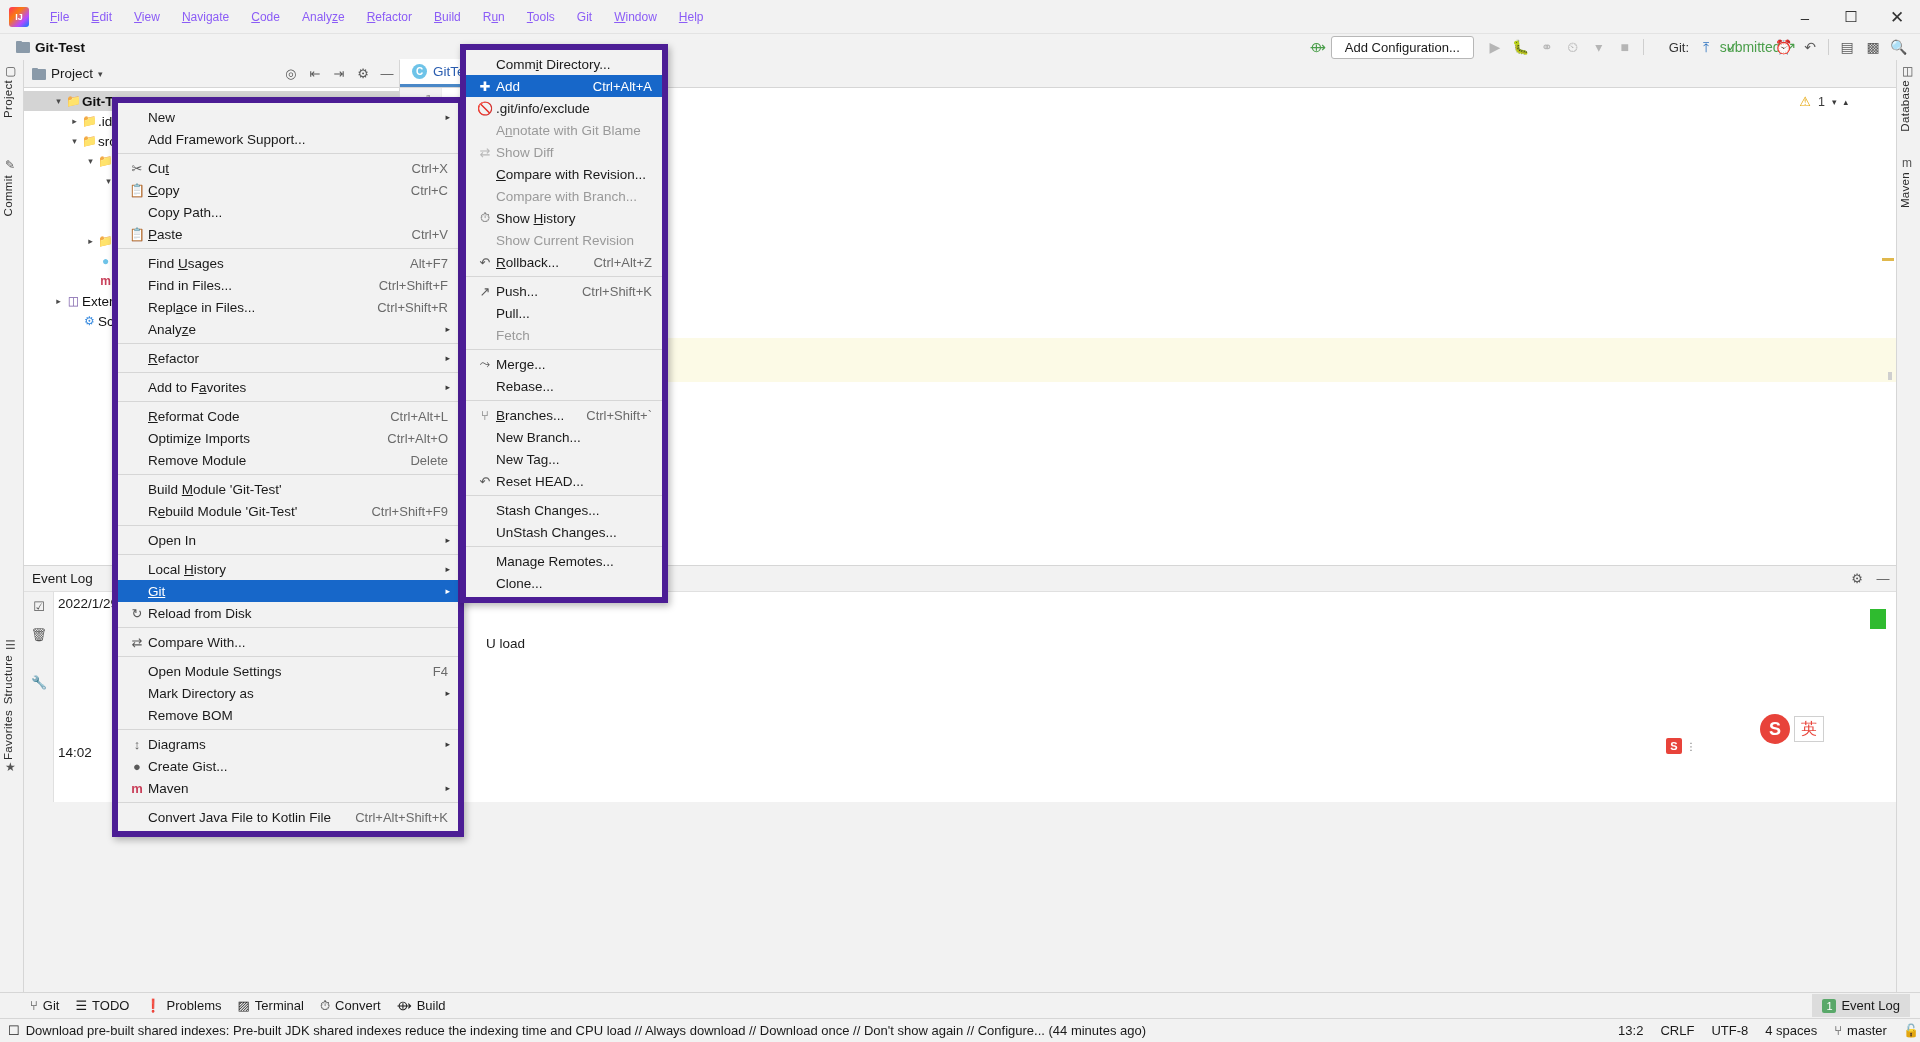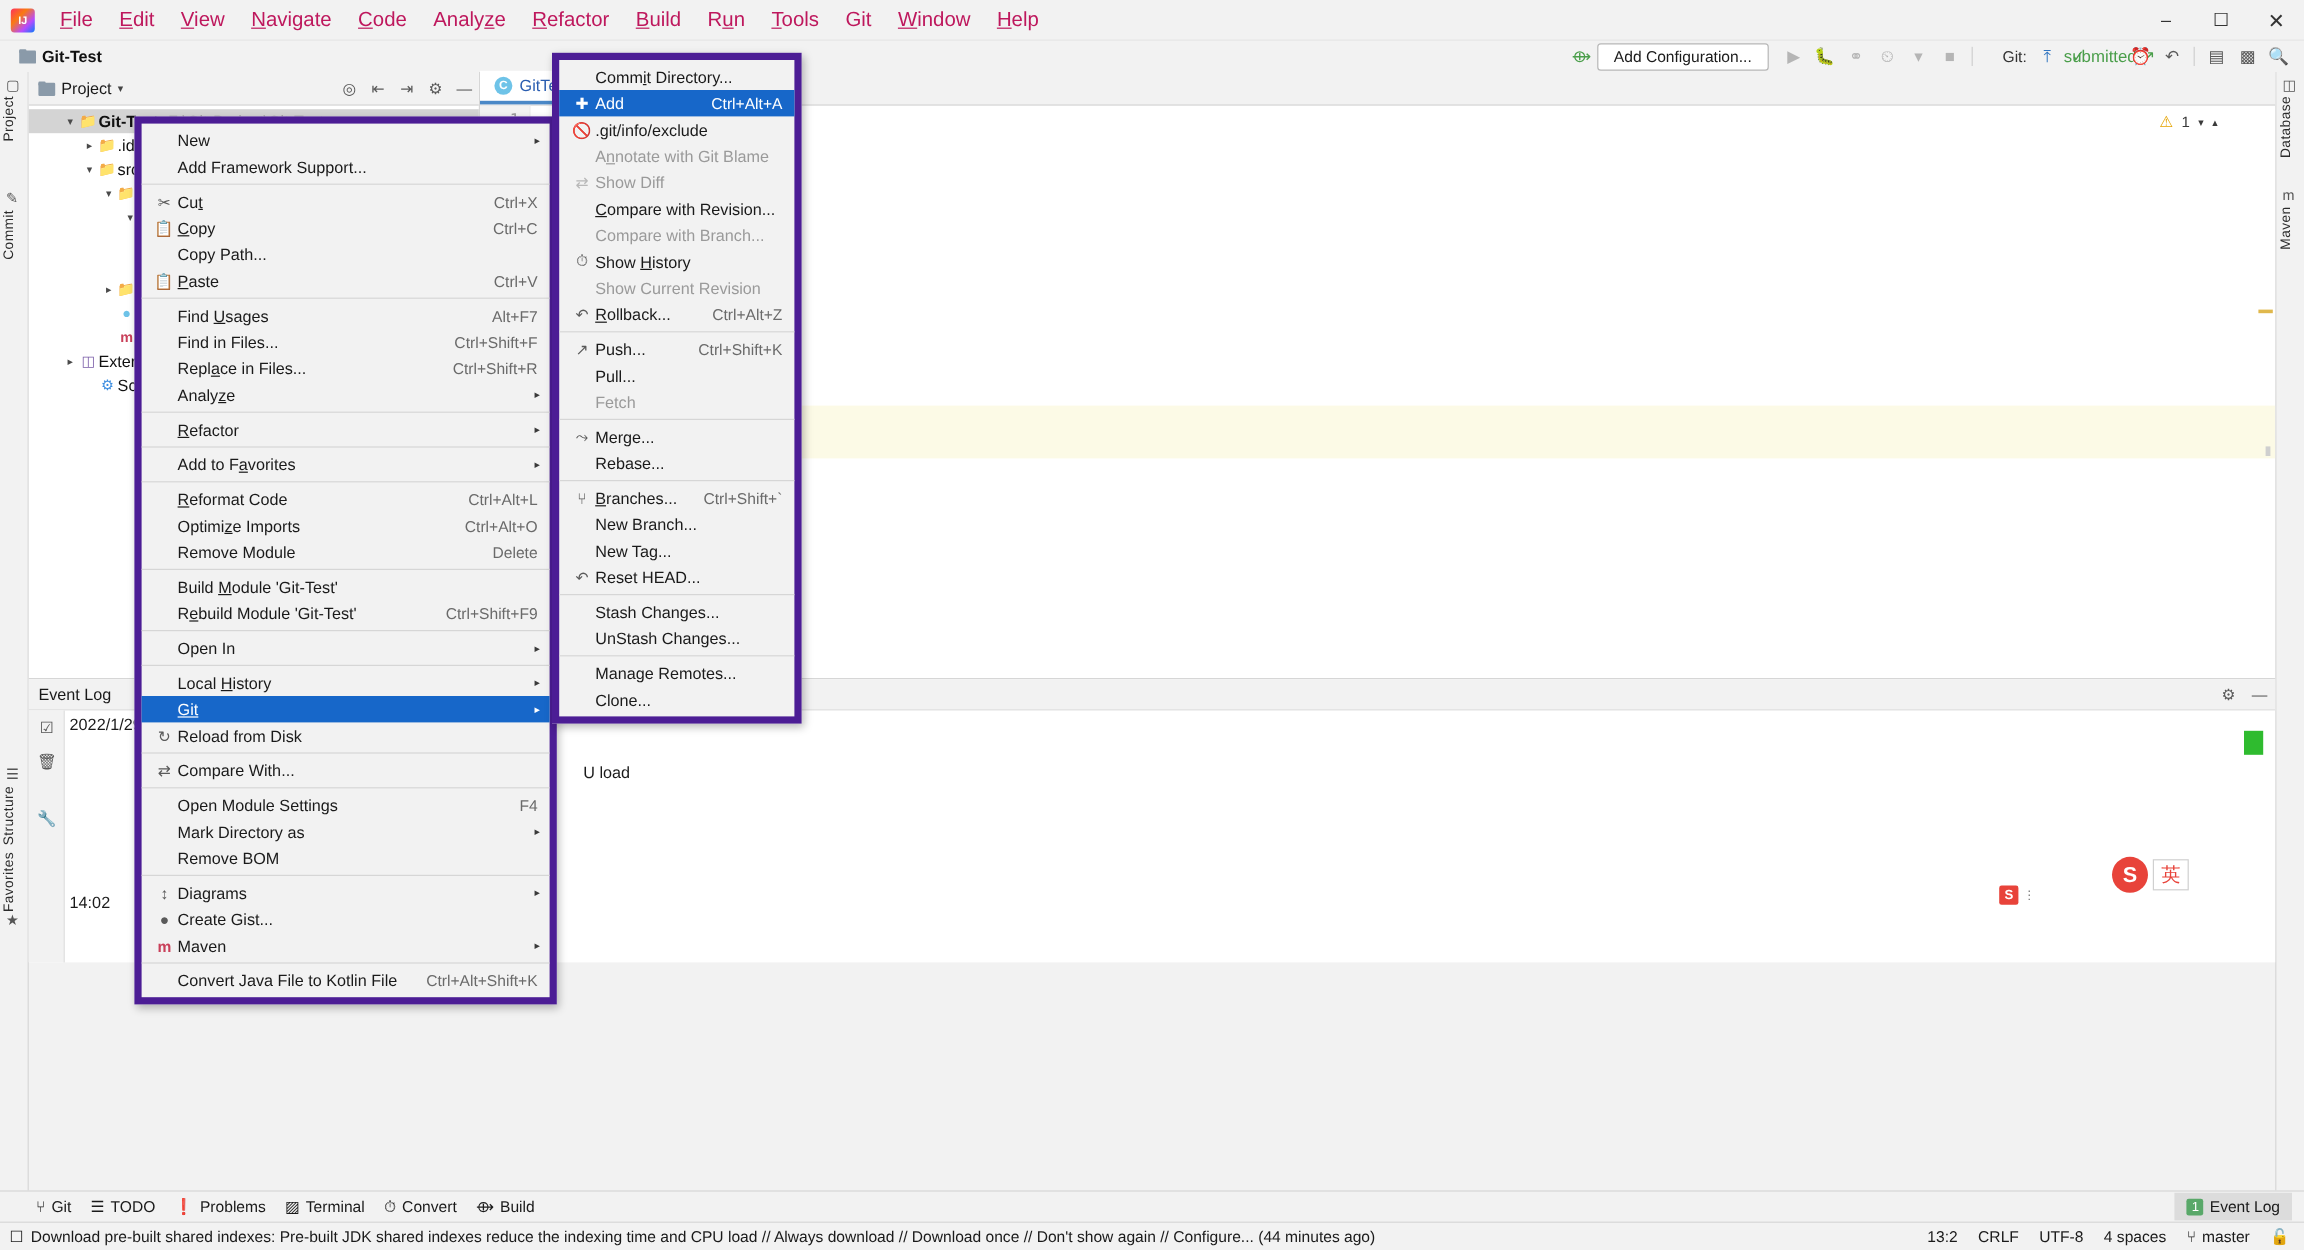--- a/index.html
+++ b/index.html
@@ -25,21 +25,21 @@
     background: linear-gradient(135deg,#fe315d 0%,#f97a12 35%,#b74aff 70%,#087cfa 100%);
     position: relative; flex: none;
   }
   .ij-logo::after {
     content: "IJ"; position: absolute; inset: 0; color: #fff;
     font-size: 9px; font-weight: bold; display: flex;
     align-items: center; justify-content: center;
   }
   .menubar { display: flex; align-items: center; gap: 0px; }
   .menubar .mi {
-    padding: 4px 11px; font-size: 17px; color: #be185d; cursor: default;
+    padding: 4px 11px; font-size: 12px; color: #8b5cf6; cursor: default;
     white-space: nowrap;
   }
   .menubar .mi u { text-decoration: underline; }
   .win-title {
     position: absolute; left: 646px; top: 7px;
     font-size: 10px; color: #3c3c3c; white-space: nowrap; margin-top: 48px;
   }
   .wincontrols {
     position: absolute; right: 0; top: 0; height: 34px;
     display: flex; align-items: center;
@@ -264,21 +264,21 @@
     display: flex; align-items: center; justify-content: center; border-radius: 2px;
   }
 
   
   .statusbar {
     position: absolute; left: 0; bottom: 0; width: 1920px; height: 24px;
     background: #f2f2f2; border-top: 1px solid #d6d6d6;
     display: flex; align-items: center; font-size: 13px; color: #1a1a1a;
   }
   .sb-msg { margin-left: 8px; display: flex; align-items: center; gap: 6px; white-space: nowrap; }
-  .sb-right { margin-left: auto; display: flex; align-items: flex-start; gap: 17px; padding-right: 12px; }
+  .sb-right { margin-left: auto; display: flex; align-items: flex-start; gap: 17px; }
 
   
   .ctxmenu {
     position: absolute; background: #f2f2f2;
     border: 6px solid #4c1d95; box-shadow: 2px 3px 7px rgba(0,0,0,.28);
     padding: 3px 0; z-index: 50;
   }
   #context-menu { left: 112px; top: 97px; width: 352px; }
   #git-submenu  { left: 460px; top: 44px; width: 208px; }
   .mrow {

